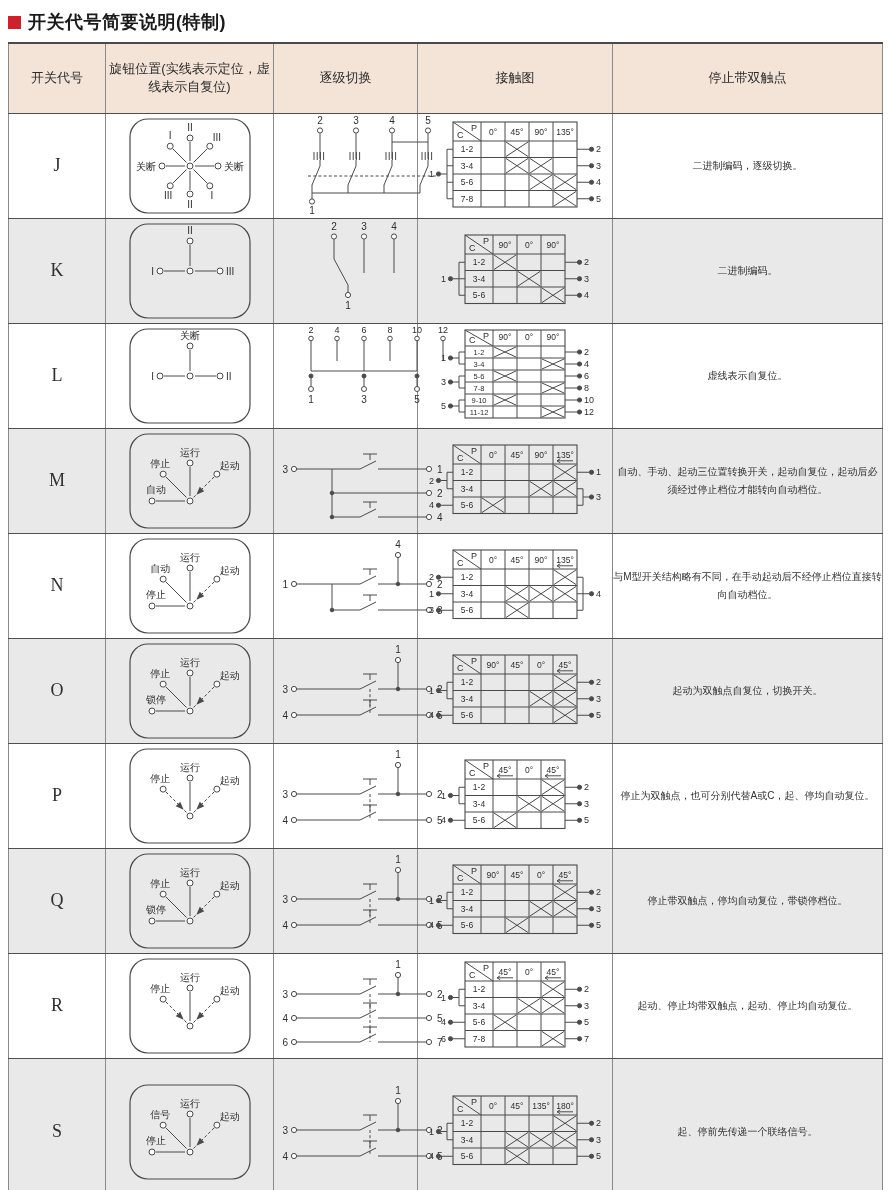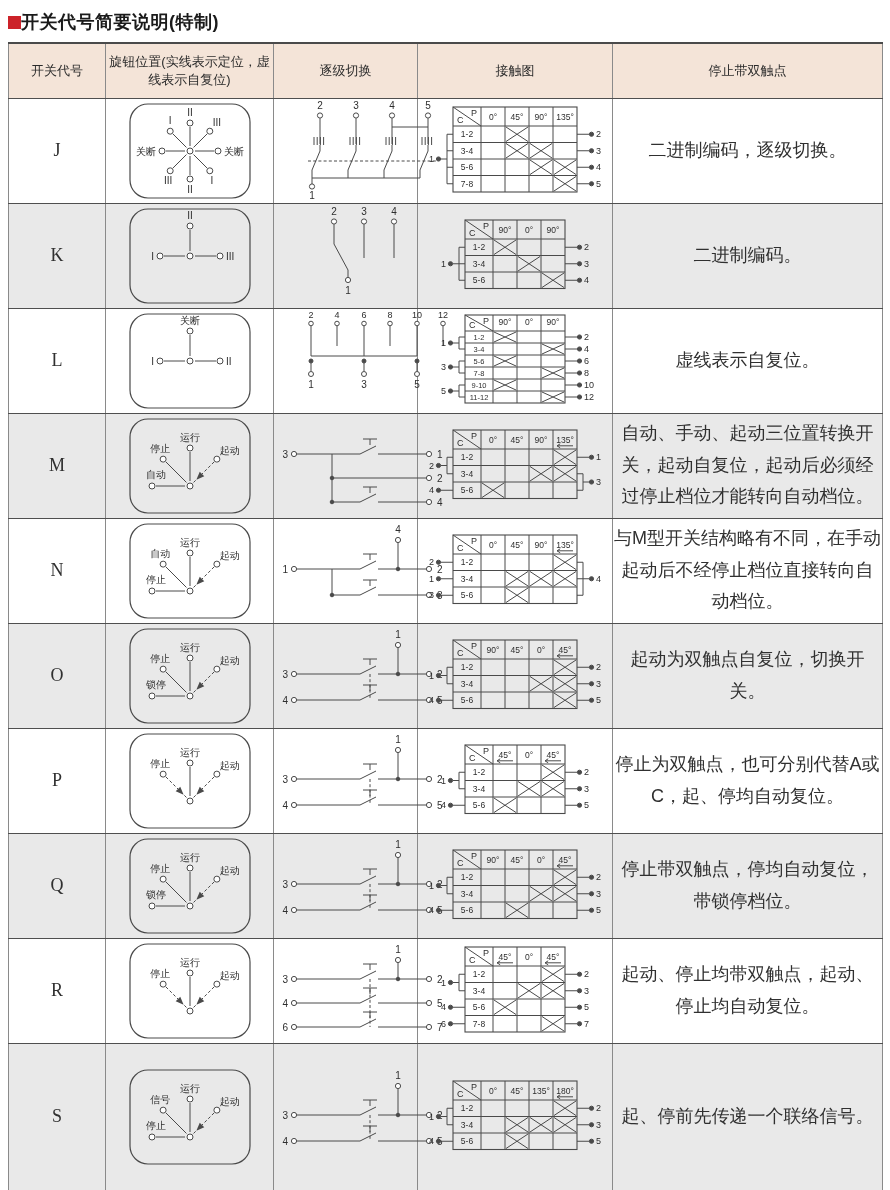--- a/index.html
+++ b/index.html
@@ -1,31 +1,31 @@
 <!DOCTYPE html>
 <html><head>
 <meta charset="utf-8">
 <style>
   html,body{margin:0;padding:0;background:#fff;}
   body{width:890px;height:1190px;font-family:"Liberation Sans","DejaVu Sans",sans-serif;color:#303030;}
-  .titlebar{display:flex;align-items:center;margin:10px 0 8px 8px;}
+  .titlebar{display:flex;align-items:center;gap:7px;margin:10px 0 8px 8px;}
   .red-sq{width:13px;height:13px;display:inline-block;}
   .title{font-size:18px;font-weight:bold;color:#1a1a1a;letter-spacing:.5px;}
   table.spec{border-collapse:collapse;margin-left:8px;width:874px;table-layout:fixed;
     border-top:2px solid #4a4a4a;border-bottom:3px solid #2c2c2c;}
   table.spec th,table.spec td{border-left:1px solid #8a8a8a;border-right:1px solid #8a8a8a;
     border-top:1.5px solid #4f4f4f;border-bottom:1.5px solid #4f4f4f;
     text-align:center;vertical-align:middle;padding:0;}
-  thead tr{height:55px;background:#f4e4d8;}
+  thead tr{height:70px;background:#f4e4d8;}
   thead th{font-size:13px;font-weight:normal;color:#2b2b2b;padding:2px 8px;}
   tr.r{height:105px;}
   tr.rS{height:148px;}
   tr.alt{background:#e9e9e9;}
   td.code{font-family:"Liberation Serif","DejaVu Serif",serif;font-size:18px;}
-  td.desc{text-align:left;font-size:18px;line-height:1.75;padding:4px 13px;margin-top:24px;}
+  td.desc{text-align:left;font-size:10px;line-height:1.75;padding:4px 13px;margin-top:24px;}
   svg{display:block;margin:0 auto;}
   svg text{font-family:"Liberation Sans","DejaVu Sans",sans-serif;fill:#2e2e2e;}
 </style>
 </head>
 <body>
 
 <div class="titlebar">
   <span class="red-sq" style="background: rgb(204, 34, 41);"></span>
   <span class="title">开关代号简要说明(特制)</span>
 </div>

